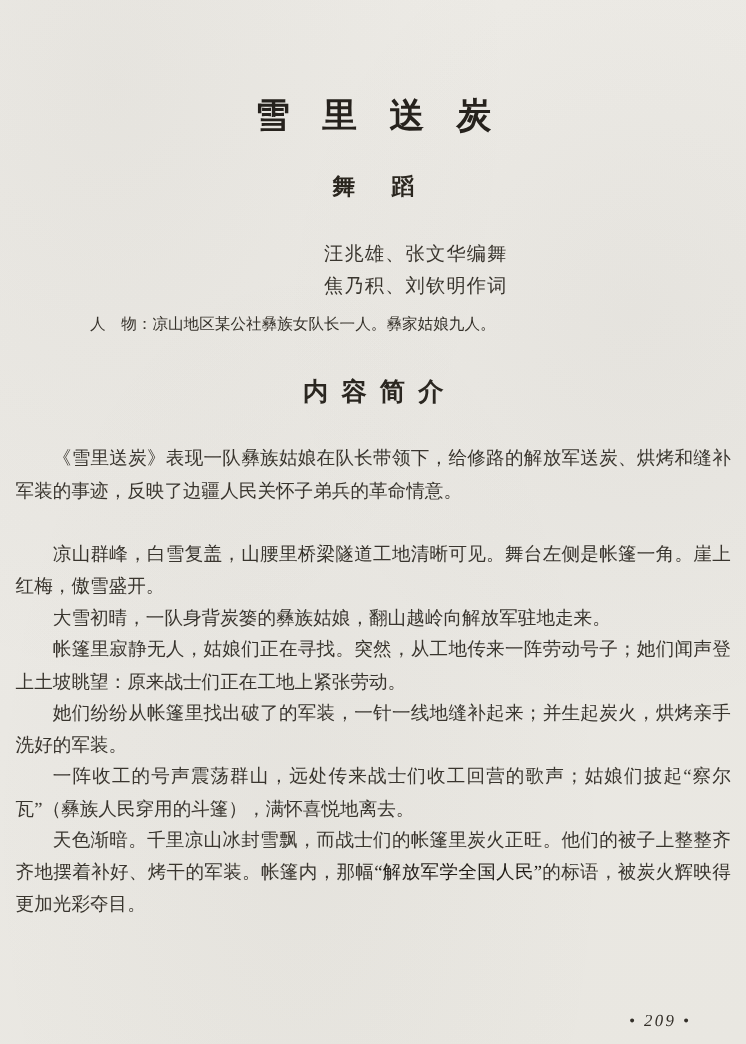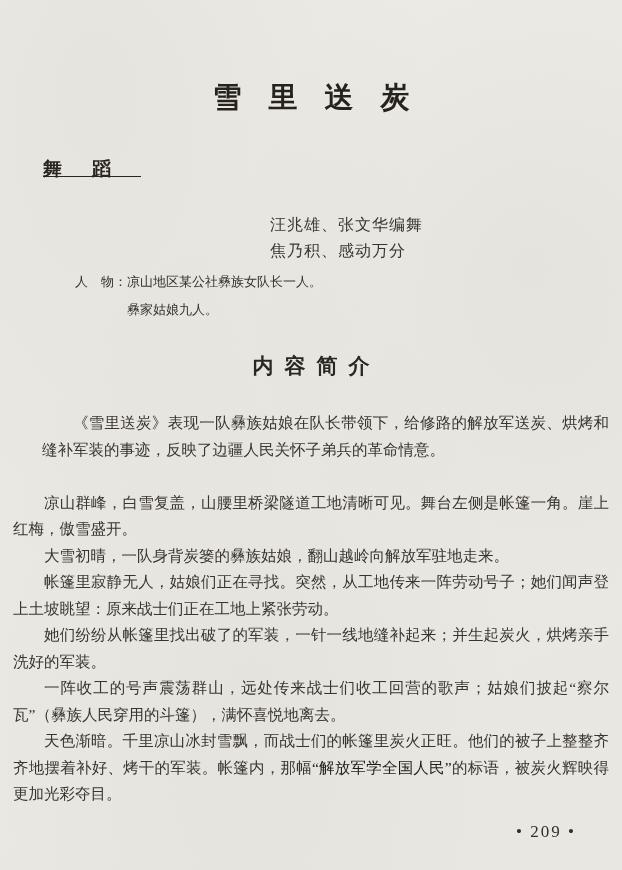--- a/index.html
+++ b/index.html
@@ -26,30 +26,29 @@
     text-align: center;
     font-size: 29px;
     line-height: 34px;
     font-weight: bold;
     letter-spacing: 27px;
     padding-left: 27px;
     color: #26221d;
     white-space: nowrap;
   }
   .subtitle {
-    margin: 44px 0 0 0;
-    text-align: left;
+    margin: 32px 0 0 0;
+    text-align: center;
     font-size: 19px;
     line-height: 22px;
     font-weight: bold;
     letter-spacing: 30px;
     padding-left: 30px;
     color: #2a261f;
     white-space: nowrap;
-    text-decoration: underline;
   }
   .credits {
     margin: 32px 186px 0 auto;
     width: -moz-fit-content;
     width: fit-content;
   }
   .credit-line {
     font-size: 16px;
     line-height: 26px;
     letter-spacing: 1px;
@@ -57,64 +56,65 @@
     white-space: pre;
   }
   .cast {
     display: flex;
     margin: 4px 0 0 62px;
     font-size: 13px;
     line-height: 28px;
     color: #36322b;
   }
   .cast-label { white-space: pre; }
-  .cast-lines { display: flex; flex-direction: column; }
+  .cast-lines { display: flex; flex-direction: row; }
   .section-heading {
     margin: 28px 0 0 0;
     text-align: center;
     font-size: 21px;
     line-height: 28px;
     font-weight: bold;
     letter-spacing: 11px;
     padding-left: 11px;
     color: #2b2721;
     white-space: nowrap;
   }
   .synopsis {
     margin-top: 30px;
     font-size: 15.5px;
     line-height: 26.5px;
     text-align: justify;
     color: #39352e;
   }
   .para { margin: 0; text-indent: 2em; }
-  .para.intro { margin-bottom: 26.5px; margin-left: 29px; }
+  .para.intro { margin-bottom: 26.5px; }
   .slogan { font-weight: normal; color: #211c16; }
   .page-number {
     position: absolute;
     right: 46px;
-    bottom: 28px;
-    font-size: 17px;
+    bottom: 10px;
+    font-style: italic;
+    font-size: 14px;
     letter-spacing: 2px;
     color: #332f29;
     white-space: pre;
   }
 </style>
 </head>
 <body>
 
 <div class="page">
 
   <h1 class="title">雪里送炭</h1>
 
   <h2 class="subtitle">舞蹈</h2>
 
   <div class="credits">
     <div class="credit-line">汪兆雄、张文华编舞</div>
-    <div class="credit-line">焦乃积、感动万分</div>
+    <div class="credit-line">焦乃积、刘钦明作词</div>
   </div>
 
   <div class="cast">
     <span class="cast-label">人　物：</span>
     <div class="cast-lines">
       <div>凉山地区某公社彝族女队长一人。</div>
       <div>彝家姑娘九人。</div>
     </div>
   </div>
 

